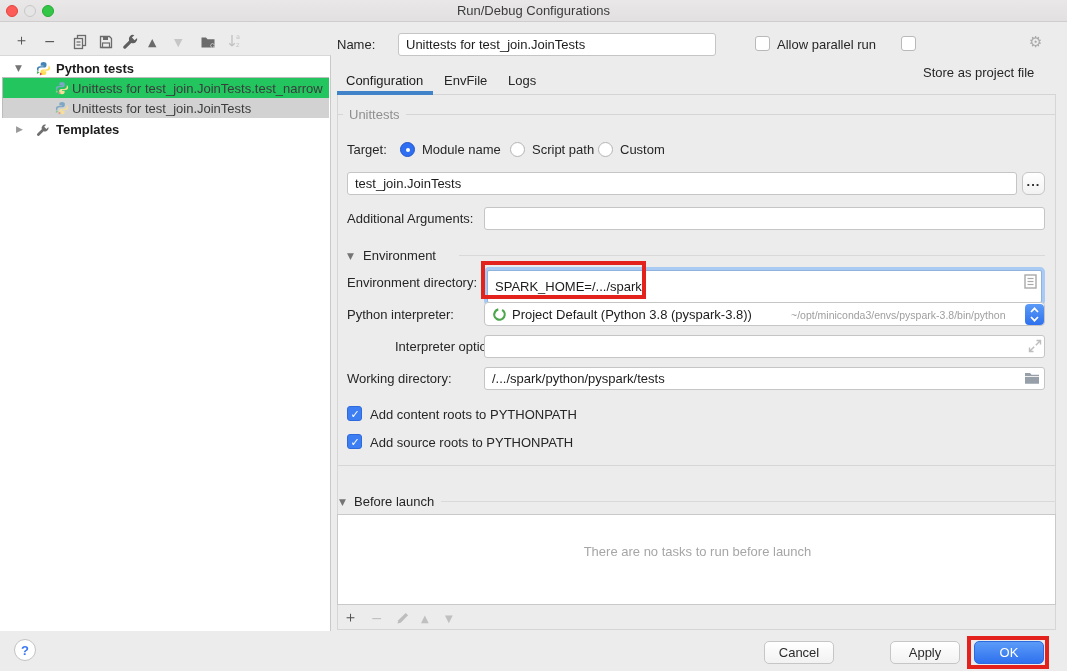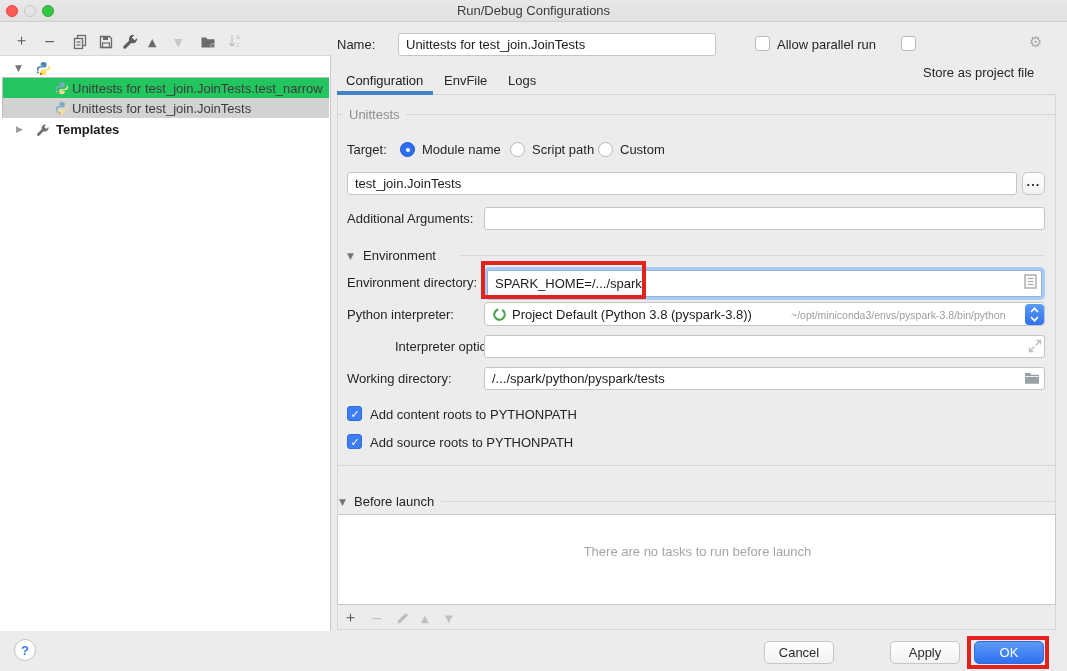--- a/index.html
+++ b/index.html
@@ -85,20 +85,21 @@
   <div class="abs" style="left:0;top:2px;width:331px;height:20px;">
     <span class="icon" style="left:15px;top:6px;font-size:9px;color:#757575;">▼</span>
     <span class="abs" style="left:36px;top:3px;">
       <svg width="15" height="15" viewBox="0 0 16 16">
           <path d="M8 1C6.1 1 5 1.8 5 3.2V5h3v.7H3.9C2.3 5.7 1 6.8 1 8.6c0 1.3.6 2.2 1.6 2.6V9.3C2.6 8 3.9 7 5.3 7H9c1.2 0 2.2-1 2.2-2.2V3.2C11.2 1.8 9.9 1 8 1z" fill="#4584b6"></path>
           <path d="M8 15c1.9 0 3-.8 3-2.2V11H8v-.7h4.1c1.6 0 2.9-1.1 2.9-2.9 0-1.3-.6-2.2-1.6-2.6v1.9C13.4 8 12.1 9 10.7 9H7c-1.2 0-2.2 1-2.2 2.2v1.6C4.8 14.2 6.1 15 8 15z" fill="#ffde57"></path>
           <path d="M1 10.6l2.8 1.6L1 13.8z" fill="#4db157"></path>
           <path d="M4.2 12.2L7 13.8l-2.8 1.6z" fill="#d64f4f"></path>
         </svg>
     </span>
+    <span class="treerow-label bold abs" style="left:56px;top:3px;width:265px;">Python tests</span>
   </div>
 
   <div class="abs" style="left:3px;top:22px;width:326px;height:20px;background:#22c55e;">
     <span class="abs" style="left:52px;top:3px;">
       <svg width="14" height="14" viewBox="0 0 16 16">
           <path d="M8 1C6.1 1 5 1.8 5 3.2V5h3v.7H3.9C2.3 5.7 1 6.8 1 8.6c0 1.3.6 2.2 1.6 2.6V9.3C2.6 8 3.9 7 5.3 7H9c1.2 0 2.2-1 2.2-2.2V3.2C11.2 1.8 9.9 1 8 1z" fill="#7da7c4"></path>
           <path d="M8 15c1.9 0 3-.8 3-2.2V11H8v-.7h4.1c1.6 0 2.9-1.1 2.9-2.9 0-1.3-.6-2.2-1.6-2.6v1.9C13.4 8 12.1 9 10.7 9H7c-1.2 0-2.2 1-2.2 2.2v1.6C4.8 14.2 6.1 15 8 15z" fill="#f4df9a"></path>
           <path d="M1 10.6l2.8 1.6L1 13.8z" fill="#8cc794"></path>
           <path d="M4.2 12.2L7 13.8l-2.8 1.6z" fill="#df9191"></path>
         </svg>
@@ -160,21 +161,21 @@
 <div class="btn" style="left:1022px;top:172px;width:23px;height:23px;border-radius:6px;font-weight:bold;letter-spacing:1px;padding-bottom:5px;">...</div>
 
 <div class="txt" style="left:347px;top:211px;">Additional Arguments:</div>
 <input class="field" style="left: 484px; top: 207px; width: 561px; height: 23px;">
 
 <span class="icon" style="left:347px;top:252px;font-size:9px;color:#757575;">▼</span>
 <div class="txt" style="left:363px;top:248px;">Environment</div>
 <div class="divider" style="left:459px;top:255px;width:586px;height:1px;"></div>
 
 <div class="txt" style="left:347px;top:275px;">Environment directory:</div>
-<input class="field" style="left: 487px; top: 270px; width: 555px; height: 27px; border-color: rgb(143, 179, 222); box-shadow: rgb(169, 202, 243) 0px 0px 0px 3px; border-radius: 2px;" value="SPARK_HOME=/.../spark">
+<input class="field" style="left: 487px; top: 270px; width: 555px; height: 33px; border-color: rgb(143, 179, 222); box-shadow: rgb(169, 202, 243) 0px 0px 0px 3px; border-radius: 2px;" value="SPARK_HOME=/.../spark">
 <span class="abs" style="left:1024px;top:274px;">
   <svg width="13" height="15" viewBox="0 0 13 15">
       <rect x="1" y="1" width="11" height="13" fill="none" stroke="#a9a9a9" stroke-width="1.4"></rect>
       <line x1="3.5" y1="4.5" x2="9.5" y2="4.5" stroke="#a9a9a9" stroke-width="1.2"></line>
       <line x1="3.5" y1="7.5" x2="9.5" y2="7.5" stroke="#a9a9a9" stroke-width="1.2"></line>
       <line x1="3.5" y1="10.5" x2="9.5" y2="10.5" stroke="#a9a9a9" stroke-width="1.2"></line>
     </svg>
 </span>
 
 <div class="redbox annot" style="left:481px;top:261px;width:165px;height:38px;"></div>

